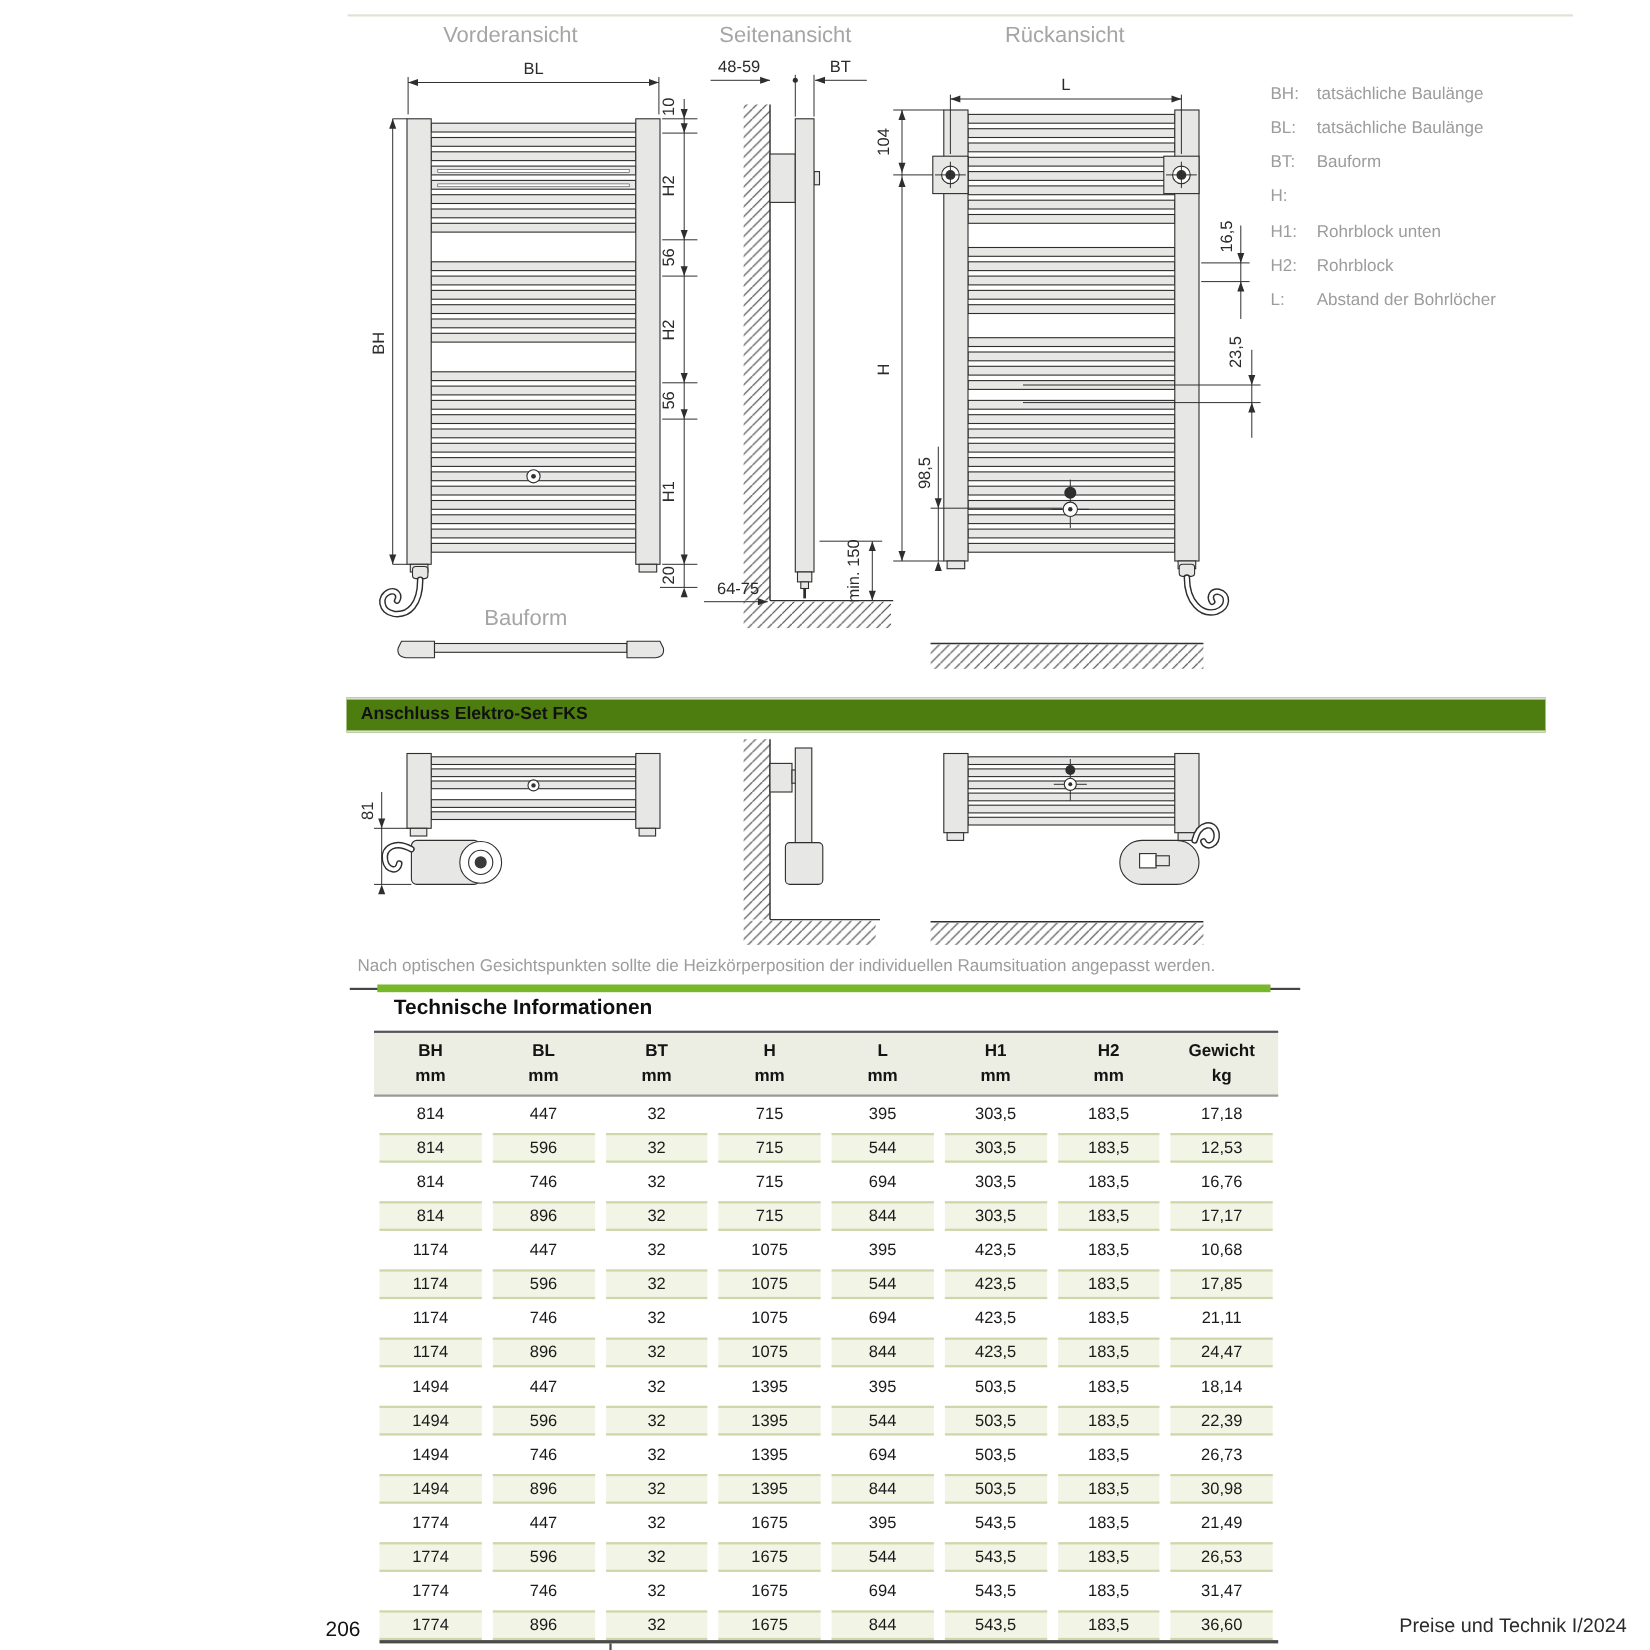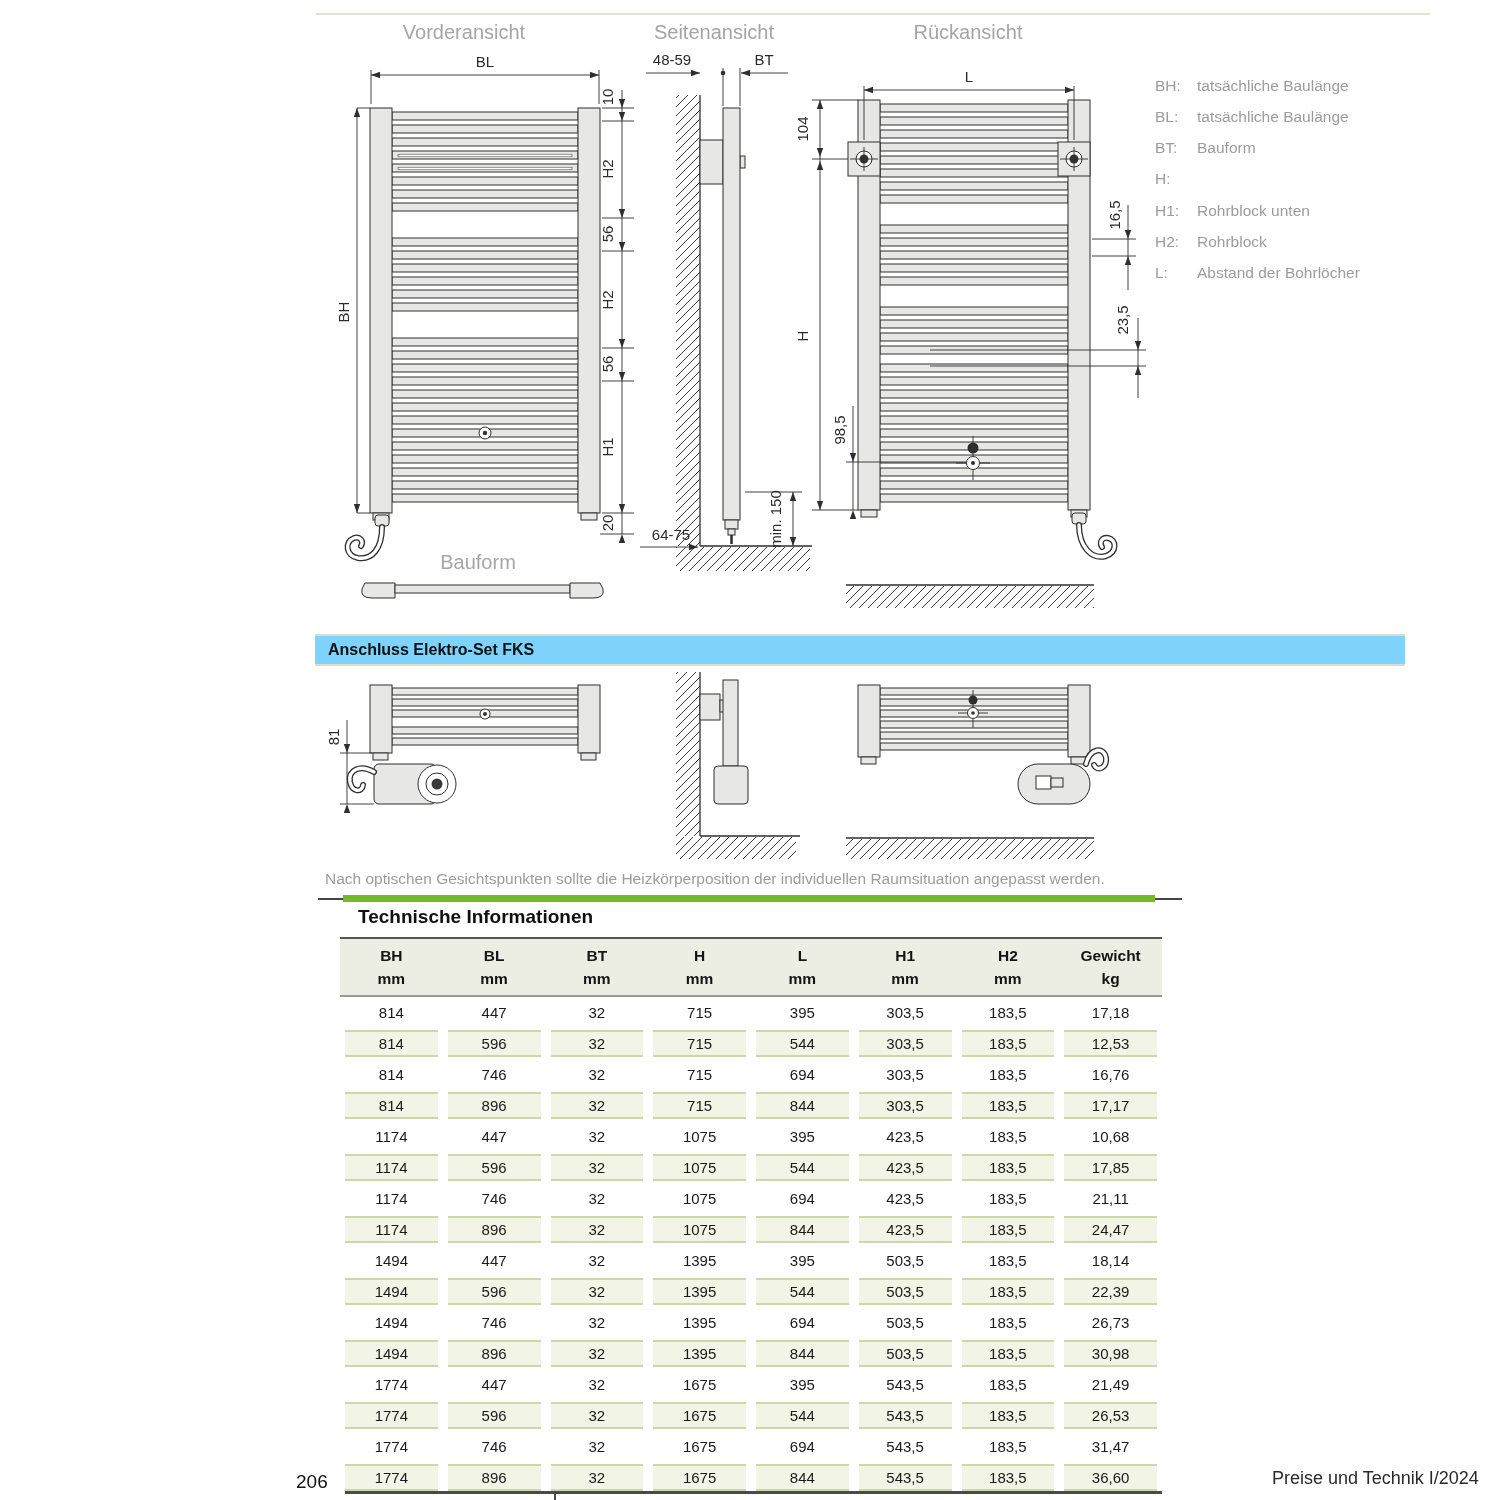--- a/index.html
+++ b/index.html
@@ -7,21 +7,21 @@
        font-family:"Liberation Sans",sans-serif;}
   .abs{position:absolute}
   .vtitle{color:#a5a5a5;font-size:20px;white-space:nowrap;transform:translateX(-50%)}
   .topline{background:#e1e2d0;height:2px}
   
   .legend{width:300px}
   .legend-item{display:flex;margin-bottom:11px;color:#9c9c9c;font-size:15.5px;line-height:1.3}
   .legend-term{width:42px;flex:none}
   .legend-desc{width:252px}
   
-  .fksbar{background:#7dd3fc;border-top:2px solid #d9dfc8;border-bottom:2px solid #d9dfc8;
+  .fksbar{background:#4d7c0f;border-top:2px solid #d9dfc8;border-bottom:2px solid #d9dfc8;
           display:flex;align-items:center;padding:0 13px;box-sizing:border-box;
           font-weight:bold;font-size:16px;color:#111}
   .note{color:#9c9c9c;font-size:15.5px;white-space:nowrap}
   .greenbar{background:#76b82a}
   .darkline{background:#454545}
   .ttitle{font-weight:bold;font-size:19px;color:#101010;white-space:nowrap}
   
   .ttable{width:822px}
   .thead{display:flex;background:#ecede3;border-top:2px solid #55565a;border-bottom:2px solid #98999b;
          height:60px;box-sizing:border-box;align-items:center}

